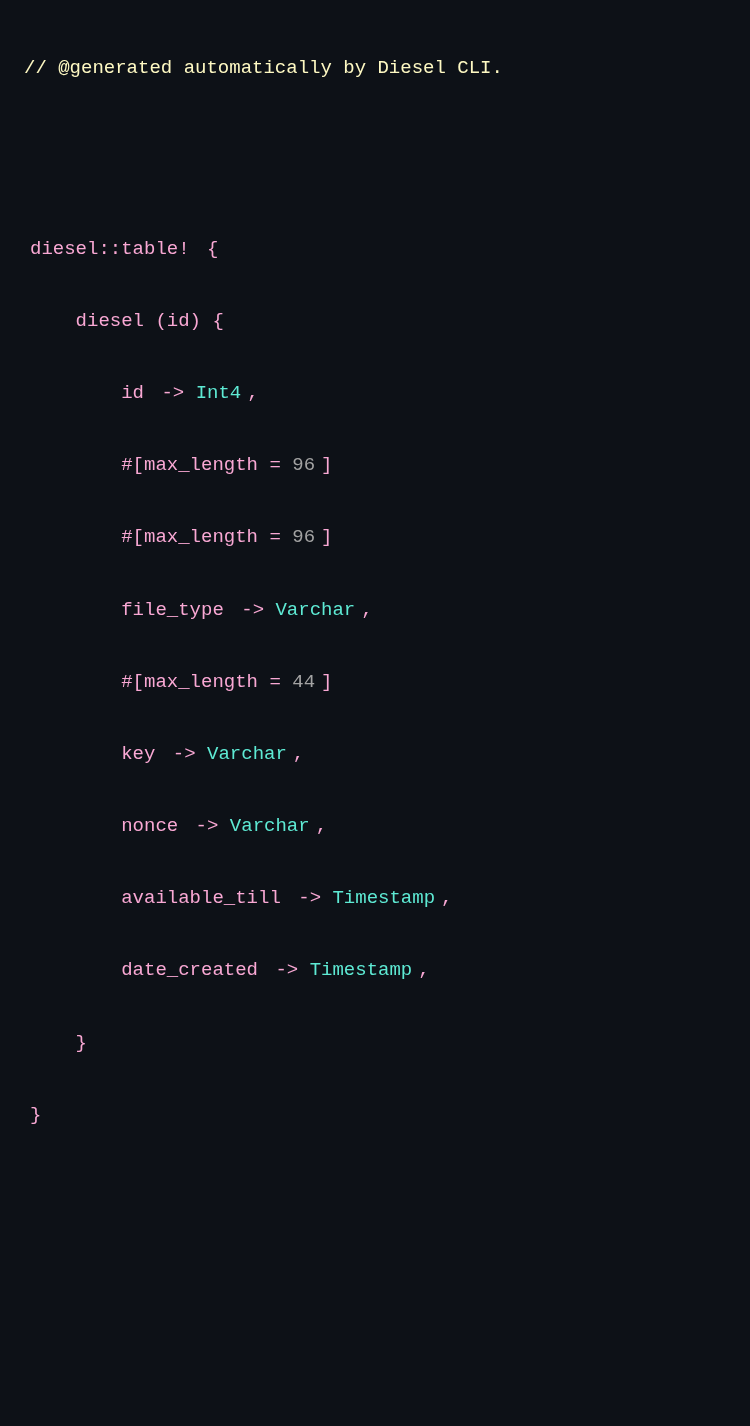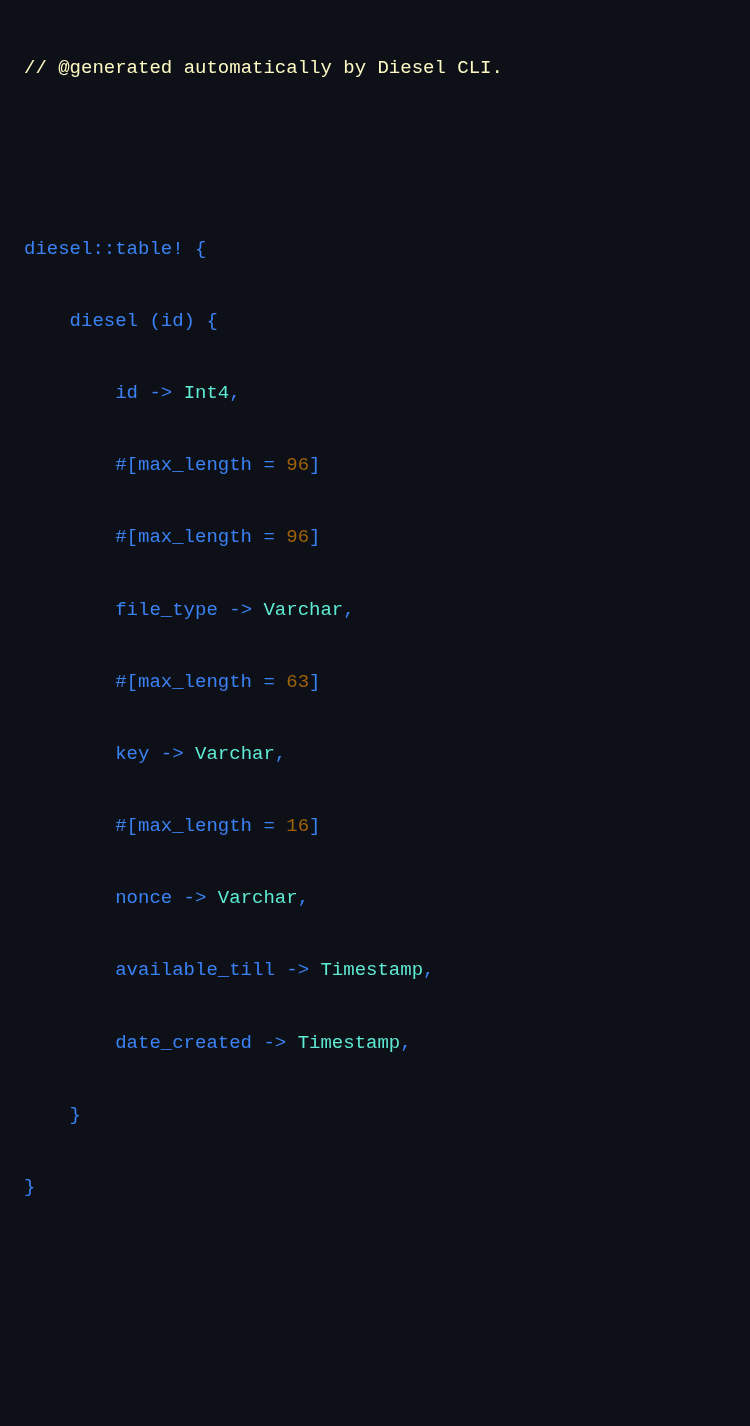--- a/index.html
+++ b/index.html
@@ -16,40 +16,39 @@
     white-space: pre;
     overflow-x: auto;
     box-sizing: border-box;
     width: 750px;
   }
   .line { display: block; min-height: 1em; white-space: pre; }
   .indent { display: inline-block; }
   .w1 { width: 4ch; }
   .w2 { width: 8ch; }
   .comment { color: #fef9c3; }
-  .plain   { color: #3b82f6; }
+  .plain   { color: #f9a8d4; margin-left: 6px; }
   .type    { color: #5eead4; } 
-  .numlit  { color: #a16207; } 
+  .numlit  { color: #a3a3a3; } 
 </style>
 </head>
 <body>
 
 <div class="code-block">
 <span class="line"><span class="comment">// @generated automatically by Diesel CLI.</span></span>
 <span class="line"> </span>
 
 <span class="line"><span class="plain">diesel::table!</span><span class="plain"> {</span></span>
 <span class="line"><span class="indent w1"></span><span class="plain">diesel (id) {</span></span>
 <span class="line"><span class="indent w2"></span><span class="plain">id</span><span class="plain"> -&gt; </span><span class="type">Int4</span><span class="plain">,</span></span>
 <span class="line"><span class="indent w2"></span><span class="plain">#[max_length = </span><span class="numlit">96</span><span class="plain">]</span></span>
 <span class="line"><span class="indent w2"></span><span class="plain">#[max_length = </span><span class="numlit">96</span><span class="plain">]</span></span>
 <span class="line"><span class="indent w2"></span><span class="plain">file_type</span><span class="plain"> -&gt; </span><span class="type">Varchar</span><span class="plain">,</span></span>
-<span class="line"><span class="indent w2"></span><span class="plain">#[max_length = </span><span class="numlit">63</span><span class="plain">]</span></span>
+<span class="line"><span class="indent w2"></span><span class="plain">#[max_length = </span><span class="numlit">44</span><span class="plain">]</span></span>
 <span class="line"><span class="indent w2"></span><span class="plain">key</span><span class="plain"> -&gt; </span><span class="type">Varchar</span><span class="plain">,</span></span>
-<span class="line"><span class="indent w2"></span><span class="plain">#[max_length = </span><span class="numlit">16</span><span class="plain">]</span></span>
 <span class="line"><span class="indent w2"></span><span class="plain">nonce</span><span class="plain"> -&gt; </span><span class="type">Varchar</span><span class="plain">,</span></span>
 <span class="line"><span class="indent w2"></span><span class="plain">available_till</span><span class="plain"> -&gt; </span><span class="type">Timestamp</span><span class="plain">,</span></span>
 <span class="line"><span class="indent w2"></span><span class="plain">date_created</span><span class="plain"> -&gt; </span><span class="type">Timestamp</span><span class="plain">,</span></span>
 <span class="line"><span class="indent w1"></span><span class="plain">}</span></span>
 <span class="line"><span class="plain">}</span></span>
 
 
 
 
 

